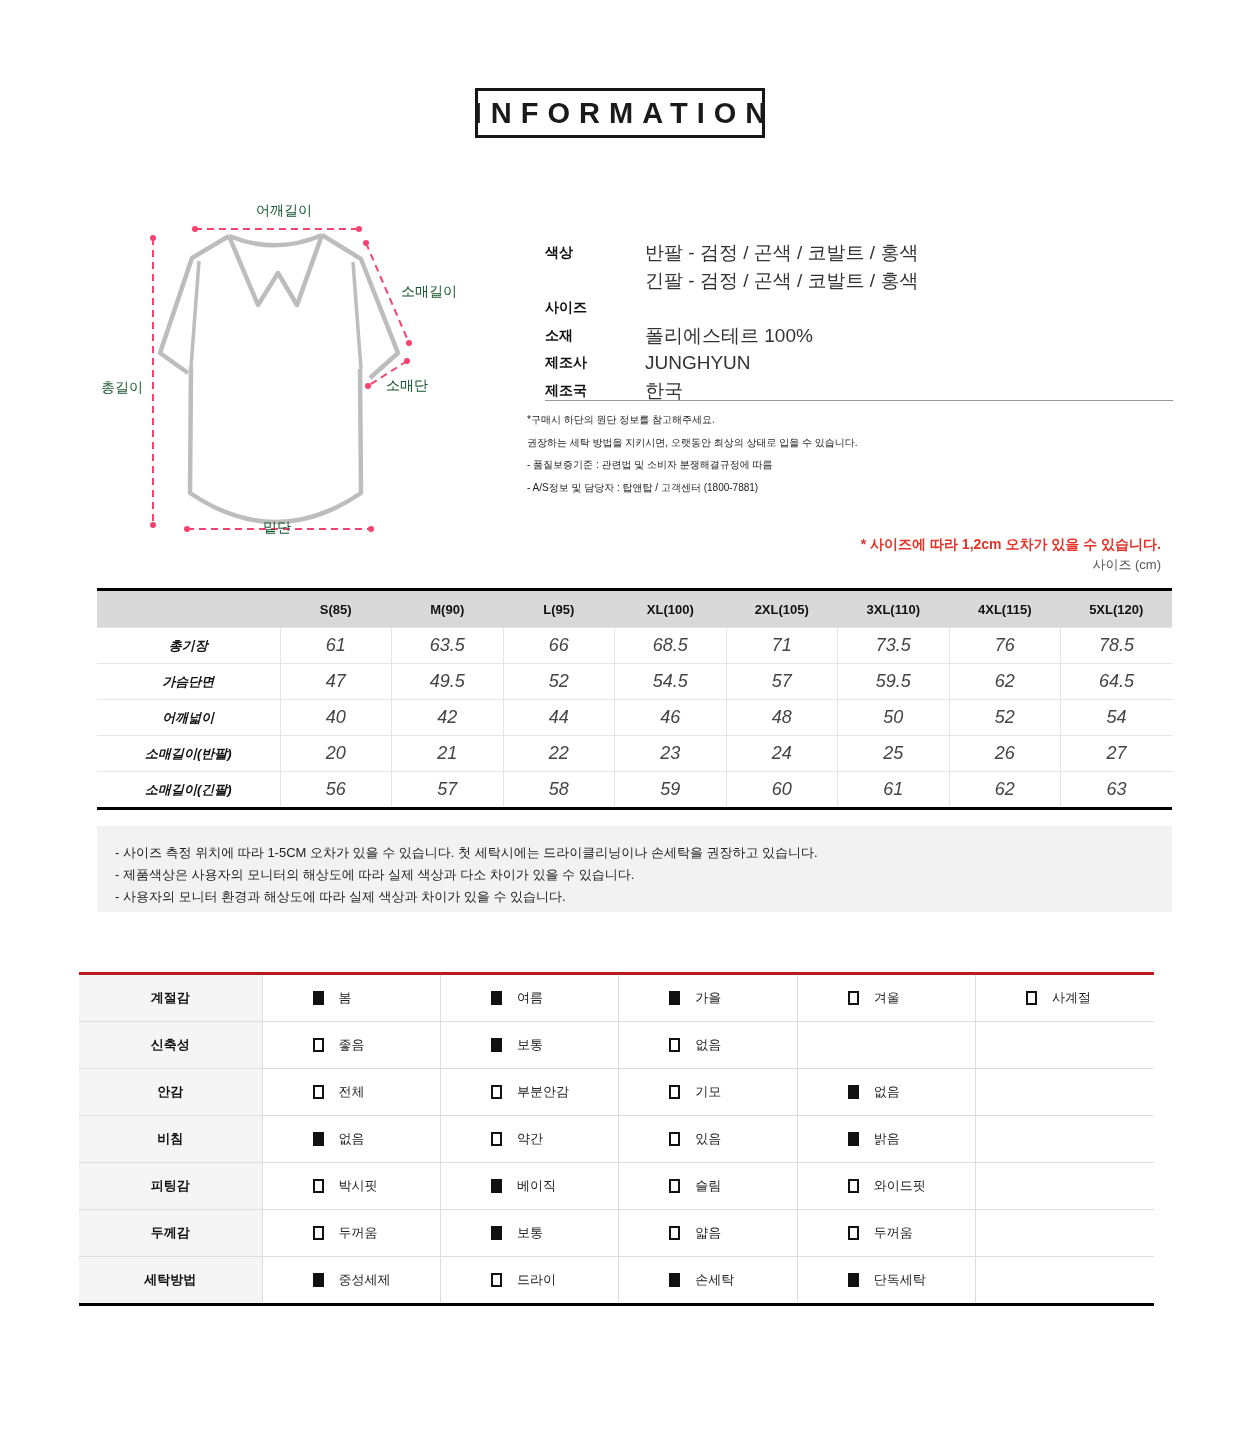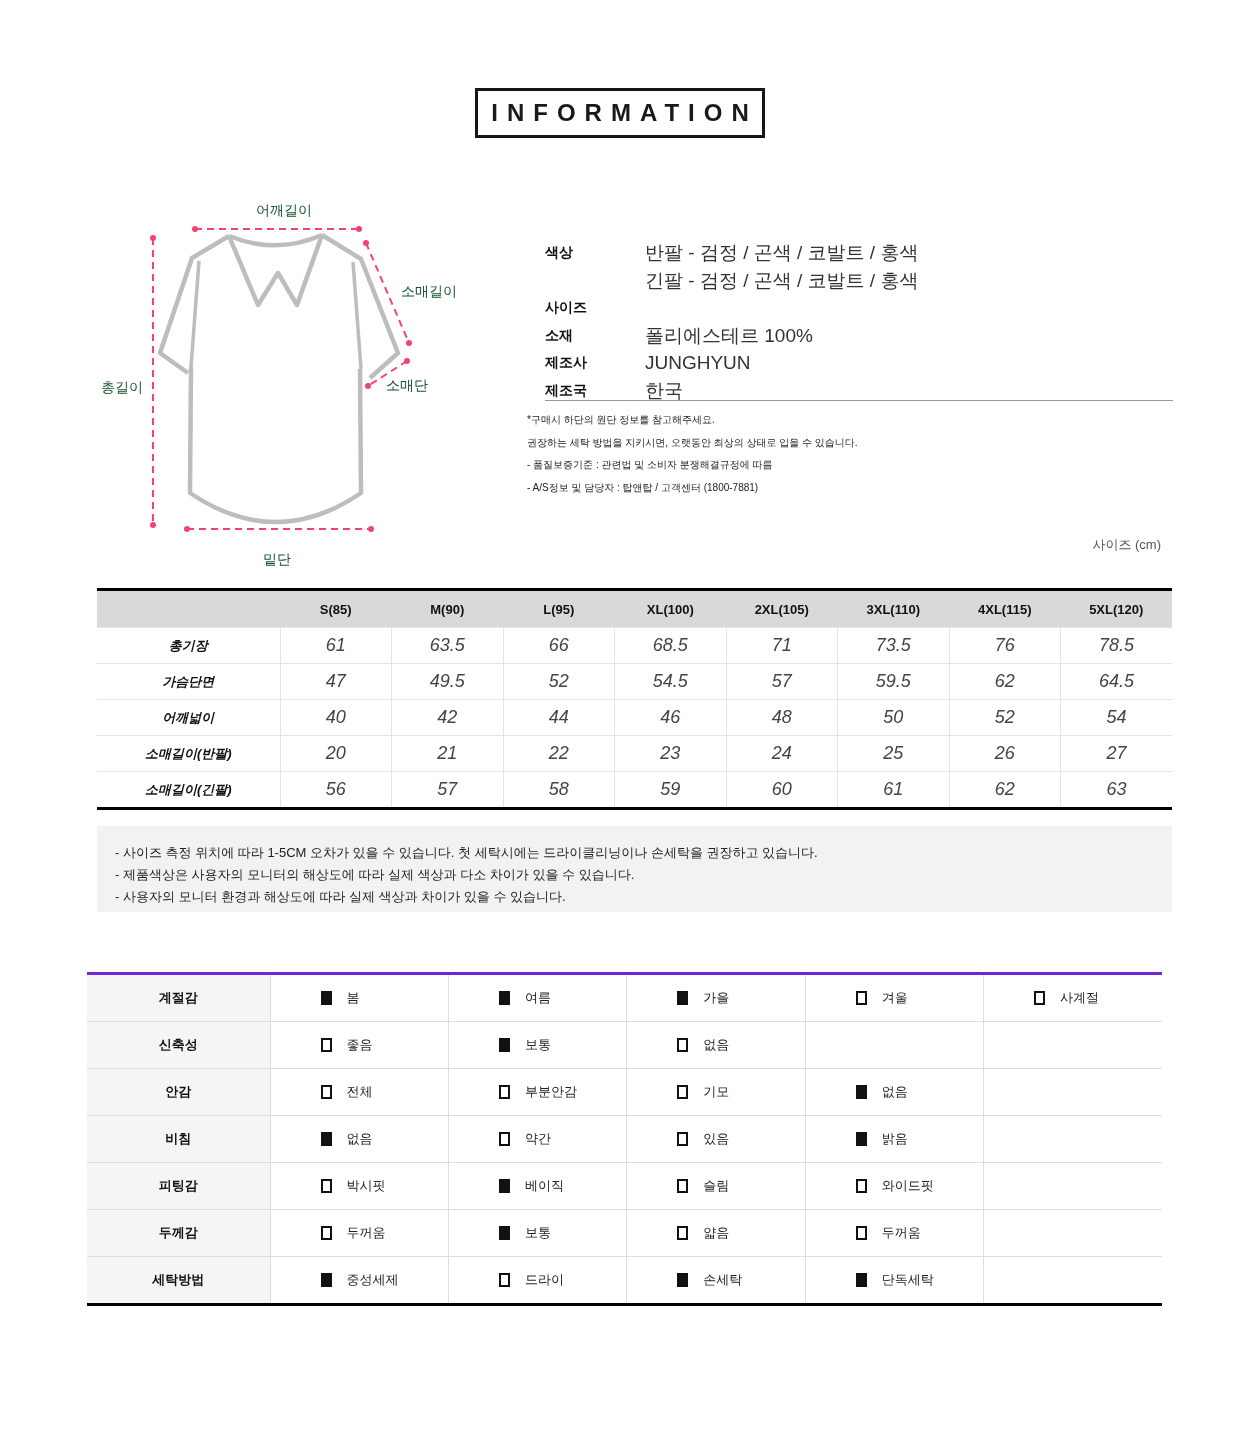--- a/index.html
+++ b/index.html
@@ -2,35 +2,35 @@
 <html style="--pink: #f4436e; --red: #e53229; --header_gray: #d9d9d9; --box_gray: #f2f2f2; --label_gray: #f5f5f5; --outline_gray: #bdbdbd;"><head>
 <meta charset="utf-8">
 <style>
   html,body{margin:0;padding:0;background:#fff;}
   body{width:1250px;height:1439px;position:relative;
        font-family:"Liberation Sans","DejaVu Sans",sans-serif;color:#222;}
 
   
   .title-box{position:absolute;left:475px;top:88px;width:290px;height:50px;
     border:3px solid #151515;box-sizing:border-box;display:flex;align-items:center;justify-content:center;}
-  .title-box span{font-size:24px;font-weight:600;letter-spacing:9px;padding-left:9px;color:#1a1a1a;}
+  .title-box span{font-size:29px;font-weight:600;letter-spacing:9px;padding-left:9px;color:#1a1a1a;}
 
   
   .diagram{position:absolute;left:90px;top:195px;width:430px;height:360px;}
   .diagram svg{position:absolute;left:0;top:0;}
   .shirt{fill:none;stroke:var(--outline_gray,#bdbdbd);stroke-width:4.5;stroke-linejoin:round;}
   .seam{fill:none;stroke:var(--outline_gray,#bdbdbd);stroke-width:3.5;}
   .measure{fill:none;stroke:var(--pink,#f4436e);stroke-width:2;stroke-dasharray:7 5;}
   .dot{fill:var(--pink,#f4436e);}
   .dlabel{position:absolute;font-size:14px;color:#14532d;white-space:nowrap;}
   .lbl-shoulder{left:166px;top:7px;}
   .lbl-sleevelen{left:311px;top:88px;}
   .lbl-total{left:11px;top:184px;}
   .lbl-sleevehem{left:296px;top:182px;}
-  .lbl-hem{left:173px;top:356px;}
+  .lbl-hem{left:173px;top:324px;}
 
   
   .info{position:absolute;left:545px;top:239px;width:628px;}
   .info-row{display:flex;line-height:27.5px;}
   .info-label{width:100px;font-size:14px;font-weight:bold;color:#111;flex:none;}
   .info-value{font-size:19px;color:#333;}
   .info-sep{position:absolute;left:545px;top:400px;width:628px;border-top:1px solid #999;}
   .notes{position:absolute;left:527px;top:409px;width:628px;font-size:10px;line-height:22.5px;color:#222;}
 
   .size-note{position:absolute;left:545px;top:534px;width:616px;text-align:right;}
@@ -47,22 +47,22 @@
   .size-table tbody th{font-size:13px;font-weight:bold;color:#111;}
   .size-table tbody td{font-size:18px;color:#444;}
   .size-table tbody th:first-child{border-left:none;}
   .size-table tbody td:last-child,.size-table thead th:last-child{border-right:none;}
 
   
   .notice{position:absolute;left:97px;top:826px;width:1075px;height:86px;box-sizing:border-box;
     background:var(--box_gray,#f2f2f2);padding:16px 18px;font-size:13px;line-height:22px;color:#222;}
 
   
-  .attr-table{position:absolute;left:87px;top:972px;width:1075px;border-collapse:collapse;table-layout:fixed;
-    border-top:3px solid #6d28d9;border-bottom:3px solid #000;}
+  .attr-table{position:absolute;left:79px;top:972px;width:1075px;border-collapse:collapse;table-layout:fixed;
+    border-top:3px solid #b91c1c;border-bottom:3px solid #000;}
   .attr-table col.lab{width:183px;}
   .attr-table th{background:var(--label_gray,#f5f5f5);font-size:13px;font-weight:bold;color:#111;text-align:center;}
   .attr-table th,.attr-table td{height:44px;border-right:1px solid #ddd;}
   .attr-table td:last-child{border-right:none;}
   .attr-table tr + tr th,.attr-table tr + tr td{border-top:1px solid #ddd;}
   .opt-cell{padding-left:50px;}
   .opt-wrap{display:flex;align-items:center;gap:15px;}
   .cb{width:11px;height:14px;box-sizing:border-box;border:2px solid #111;background:#fff;flex:none;display:inline-block;}
   .cb.on{background:#111;border-color:#111;}
   .opt{font-size:13px;color:#222;}
@@ -137,20 +137,21 @@
 <div class="info-sep"></div>
 
 <div class="notes">
   <div>*구매시 하단의 원단 정보를 참고해주세요.</div>
   <div>권장하는 세탁 방법을 지키시면, 오랫동안 최상의 상태로 입을 수 있습니다.</div>
   <div>- 품질보증기준 : 관련법 및 소비자 분쟁해결규정에 따름</div>
   <div>- A/S정보 및 담당자 : 탑앤탑 / 고객센터 (1800-7881)</div>
 </div>
 
 <div class="size-note">
+  <div class="warn">* 사이즈에 따라 1,2cm 오차가 있을 수 있습니다.</div>
   <div class="unit">사이즈 (cm)</div>
 </div>
 
 <table class="size-table">
   <colgroup>
       <col class="lab">
       <col>
       <col>
       <col>
       <col>

